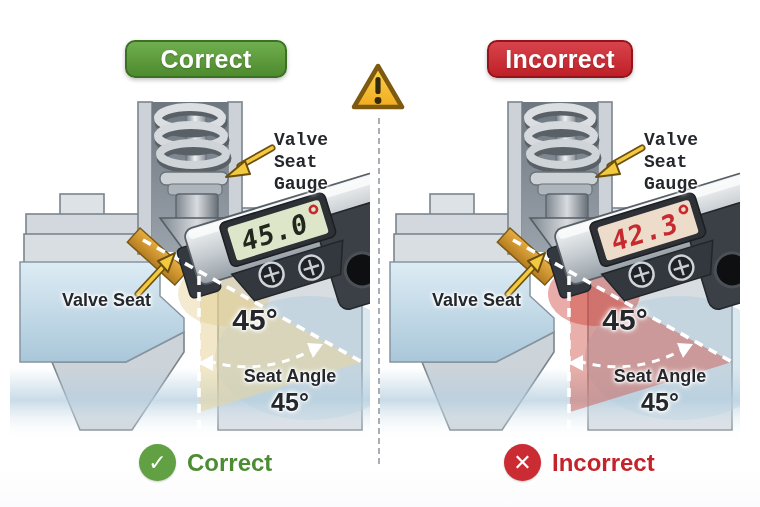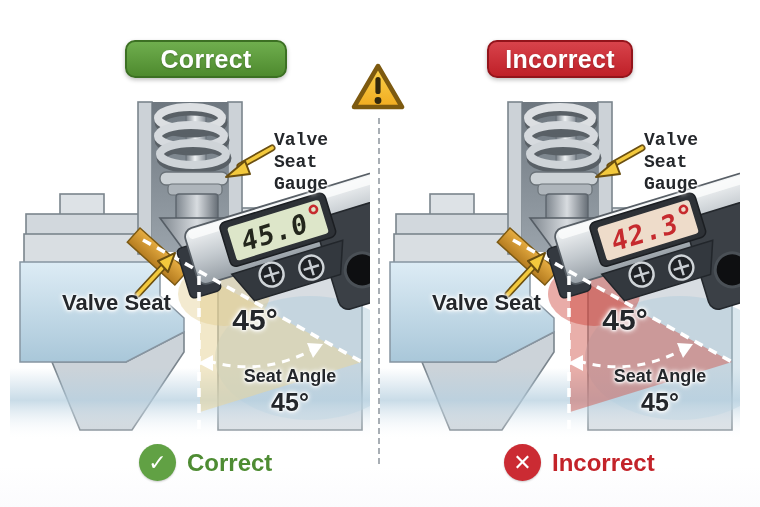--- a/index.html
+++ b/index.html
@@ -23,21 +23,21 @@
 
   
   .panel { position:absolute; top:100px; width:360px; height:340px; }
   .panel-left  { left:10px; }
   .panel-right { left:380px; }
   .scene { position:absolute; inset:0; }
 
   .lbl { position:absolute; color:#24272b; font-weight:bold; z-index:3;
          text-shadow:0 0 3px #fff,0 0 3px #fff,0 0 5px #fff,0 0 6px #fff; }
   .lbl-gauge { left:264px; top:30px; width:96px; font-size:18px; line-height:1.22;font-family:Liberation Mono, monospace; }
-  .lbl-seat  { left:52px; top:190px; font-size:22px; }
+  .lbl-seat  { left:52px; top:190px; font-size:18px; }
   .lbl-angle { left:203px; top:203px; width:84px; font-size:30px; text-align:center; }
   .lbl-seatangle { left:216px; top:266px; width:128px; text-align:center; }
   .lbl-seatangle .t1 { font-size:18px; }
   .lbl-seatangle .t2 { font-size:25px; margin-top:1px; }
 
   
   .verdict { position:absolute; top:444px; display:flex; align-items:center; gap:11px; }
   .verdict-left  { left:139px; }
   .verdict-right { left:504px; }
   .v-icon { width:37px; height:37px; border-radius:50%; display:flex; align-items:center; justify-content:center;

